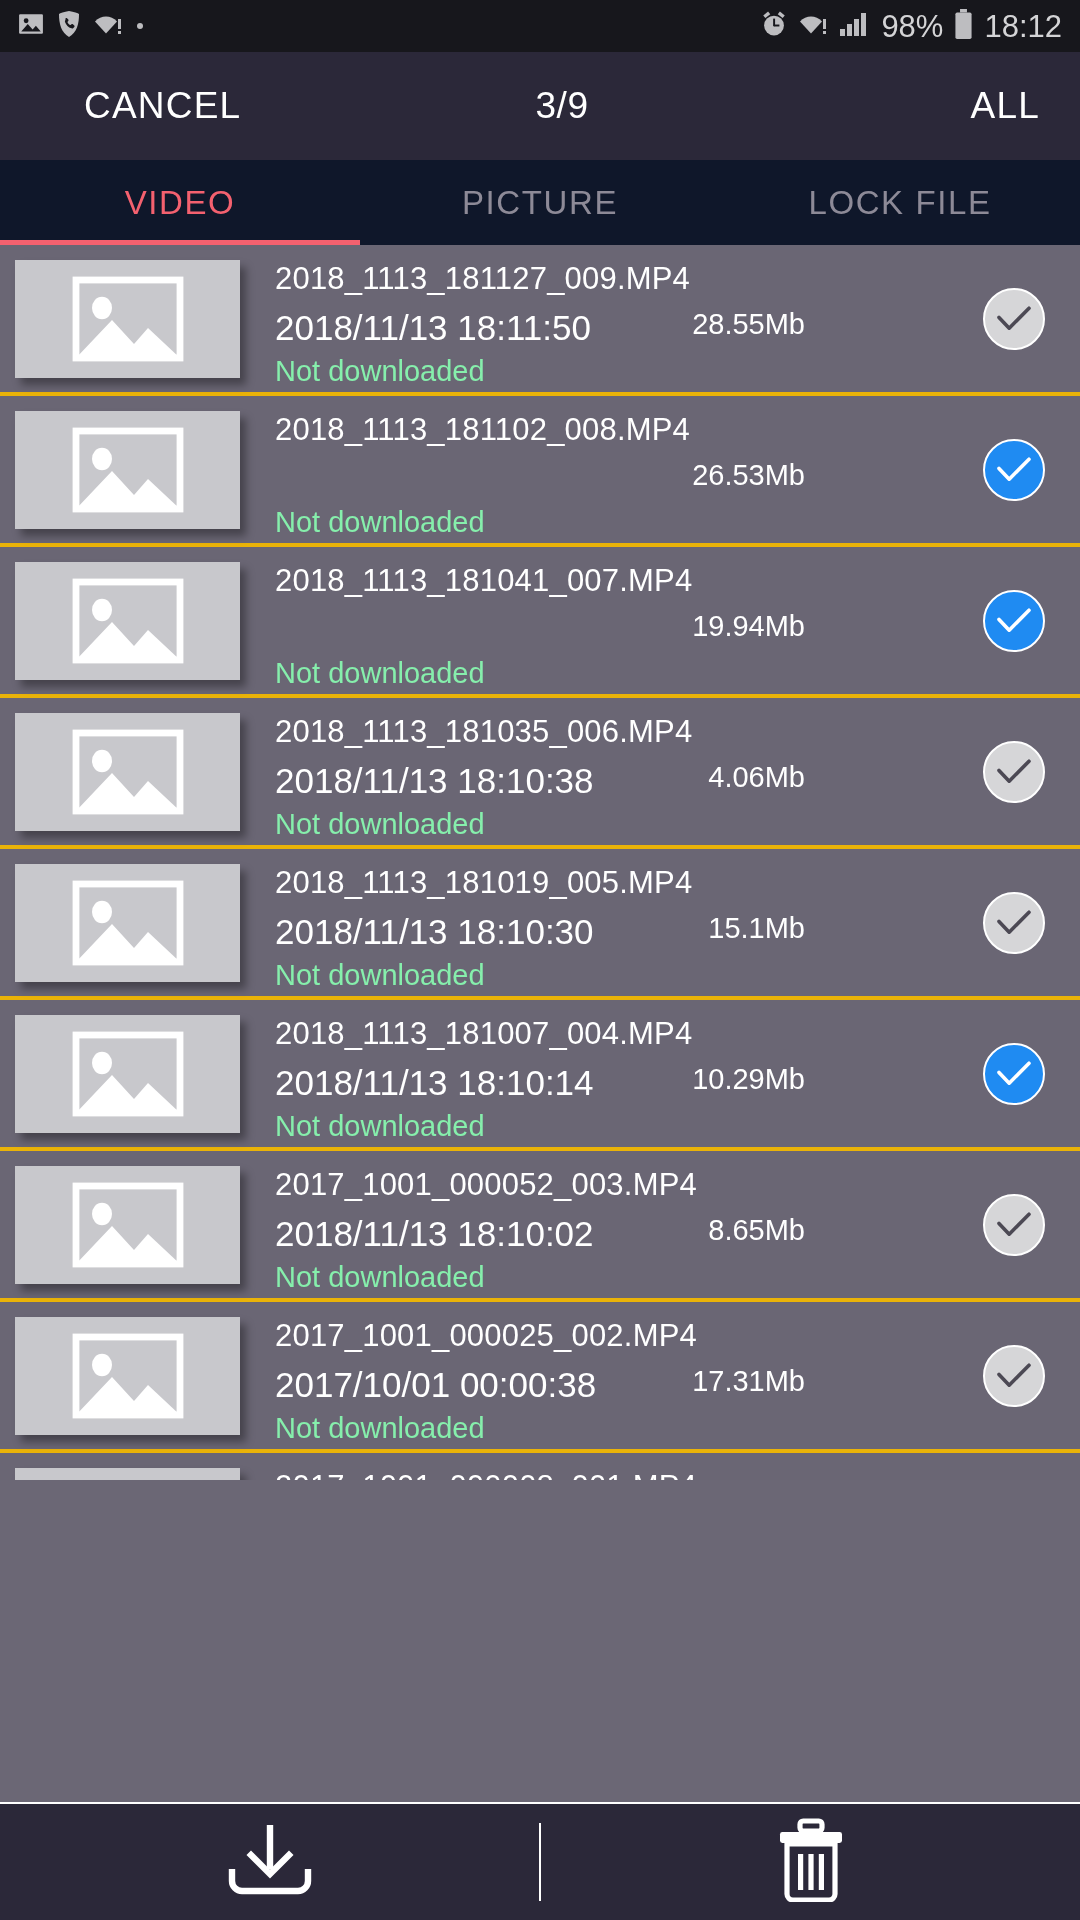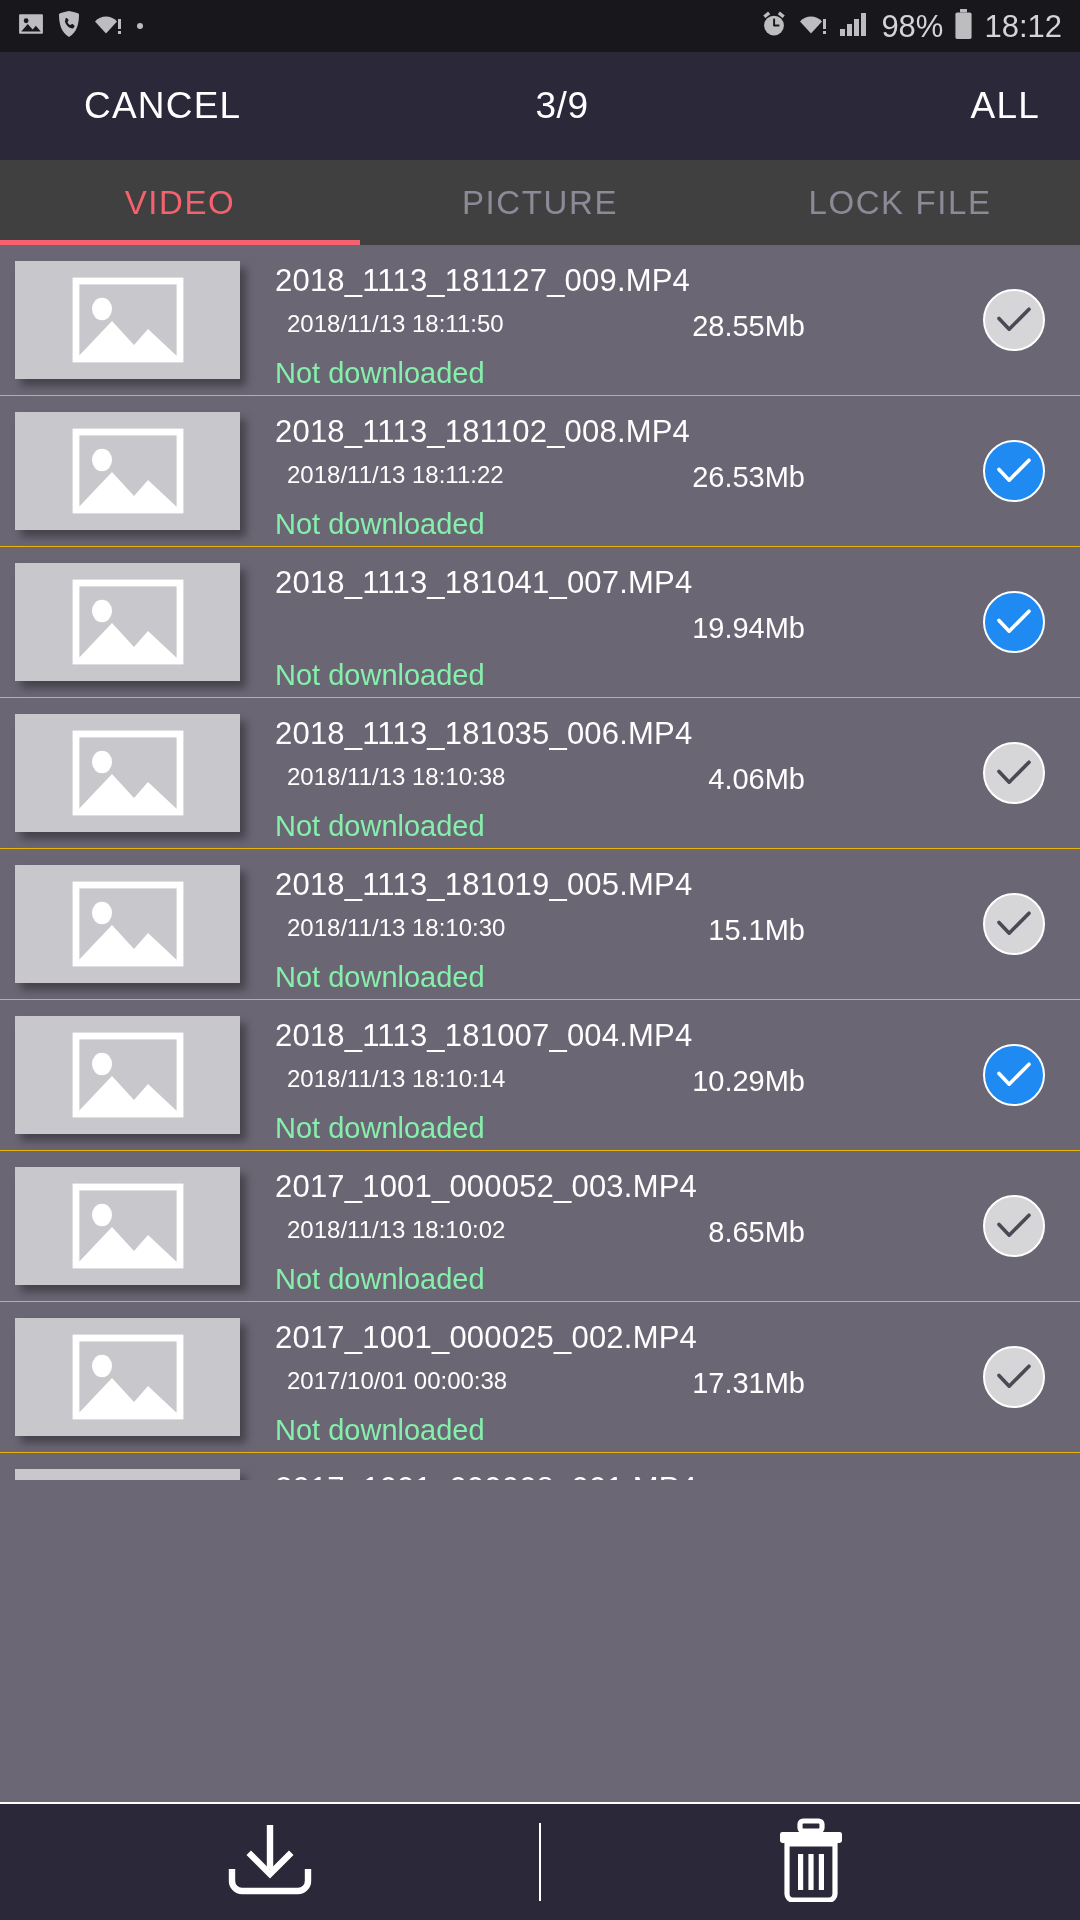--- a/index.html
+++ b/index.html
@@ -48,21 +48,21 @@
     position: absolute; left: 0; width: 1080px;
     text-align: center; color: #ffffff;
     font-size: 37px; letter-spacing: 0.5px; margin-left: 22px;
   }
   .hdr-all { position: absolute; right: 40px; }
 
   
   .tabbar {
     position: absolute; top: 160px; left: 0;
     width: 1080px; height: 85px;
-    background: #404040;
+    background: #0f172a;
     display: flex;
   }
   .tab {
     flex: 1; display: flex; align-items: center; justify-content: center;
     font-size: 33px; letter-spacing: 1.6px;
     color: #8d8a97;
     position: relative;
   }
   .tab.active { color: #f4616f; }
   .tab-underline {
@@ -74,21 +74,21 @@
   .list {
     position: absolute; top: 245px; left: 0;
     width: 1080px; height: 1235px;
     overflow: hidden;
     background: #6a6674;
   }
   .row {
     position: relative;
     height: 151px;
     display: flex; align-items: center;
-    border-bottom: 1px solid #eab308;
+    border-bottom: 4px solid #eab308;
     background: #6a6674;
   }
   .thumb {
     width: 225px; height: 118px;
     margin-left: 15px;
     background: #c8c8cc;
     box-shadow: 6px 7px 8px rgba(0,0,0,0.35);
     display: flex; align-items: center; justify-content: center;
     flex: none;
   }
@@ -97,23 +97,22 @@
     flex: 1; margin-left: 35px; position: relative;
     height: 151px;
   }
   .fname {
     position: absolute; top: 18px; left: 0;
     color: #ffffff; font-size: 31px; letter-spacing: 0.2px;
     white-space: nowrap;
   }
   .date {
     position: absolute; top: 65px; left: 0;
-    color: #ffffff; font-size: 24px;
+    color: #ffffff; font-size: 35px;
     white-space: nowrap;
-    margin-left: 12px;
   }
   .size {
     position: absolute; top: 65px; left: 400px;
     color: #ffffff; font-size: 29px;
     width: 130px; text-align: right;
     white-space: nowrap;
   }
   .dlstate {
     position: absolute; top: 112px; left: 0;
     color: #86efac; font-size: 29px;
@@ -257,21 +256,20 @@
         <span>
           <svg width="112" height="86" viewBox="0 0 56 43">
             <rect x="2" y="2" width="52" height="39" fill="none" stroke="#ffffff" stroke-width="3.4"></rect>
             <ellipse cx="15" cy="16" rx="5" ry="5.6" fill="#ffffff"></ellipse>
             <path d="M2 41 L20 22 L31 34 L38 26 L54 41 Z" fill="#ffffff"></path>
           </svg>
         </span>
       </div>
       <div class="meta">
         <div class="fname">2018_1113_181102_008.MP4</div>
-        <div class="date">2018/11/13 18:11:22</div>
         <div class="size">26.53Mb</div>
         <div class="dlstate">Not downloaded</div>
       </div>
       <div class="check checked">
         <span>
           <svg width="36" height="28" viewBox="0 0 18 14">
             <path d="M1.5 6.2 L6.6 11.6 L16.5 1.6" fill="none" stroke="#ffffff" stroke-width="1.8" stroke-linecap="round" stroke-linejoin="round"></path>
           </svg>
         </span>
       </div>

